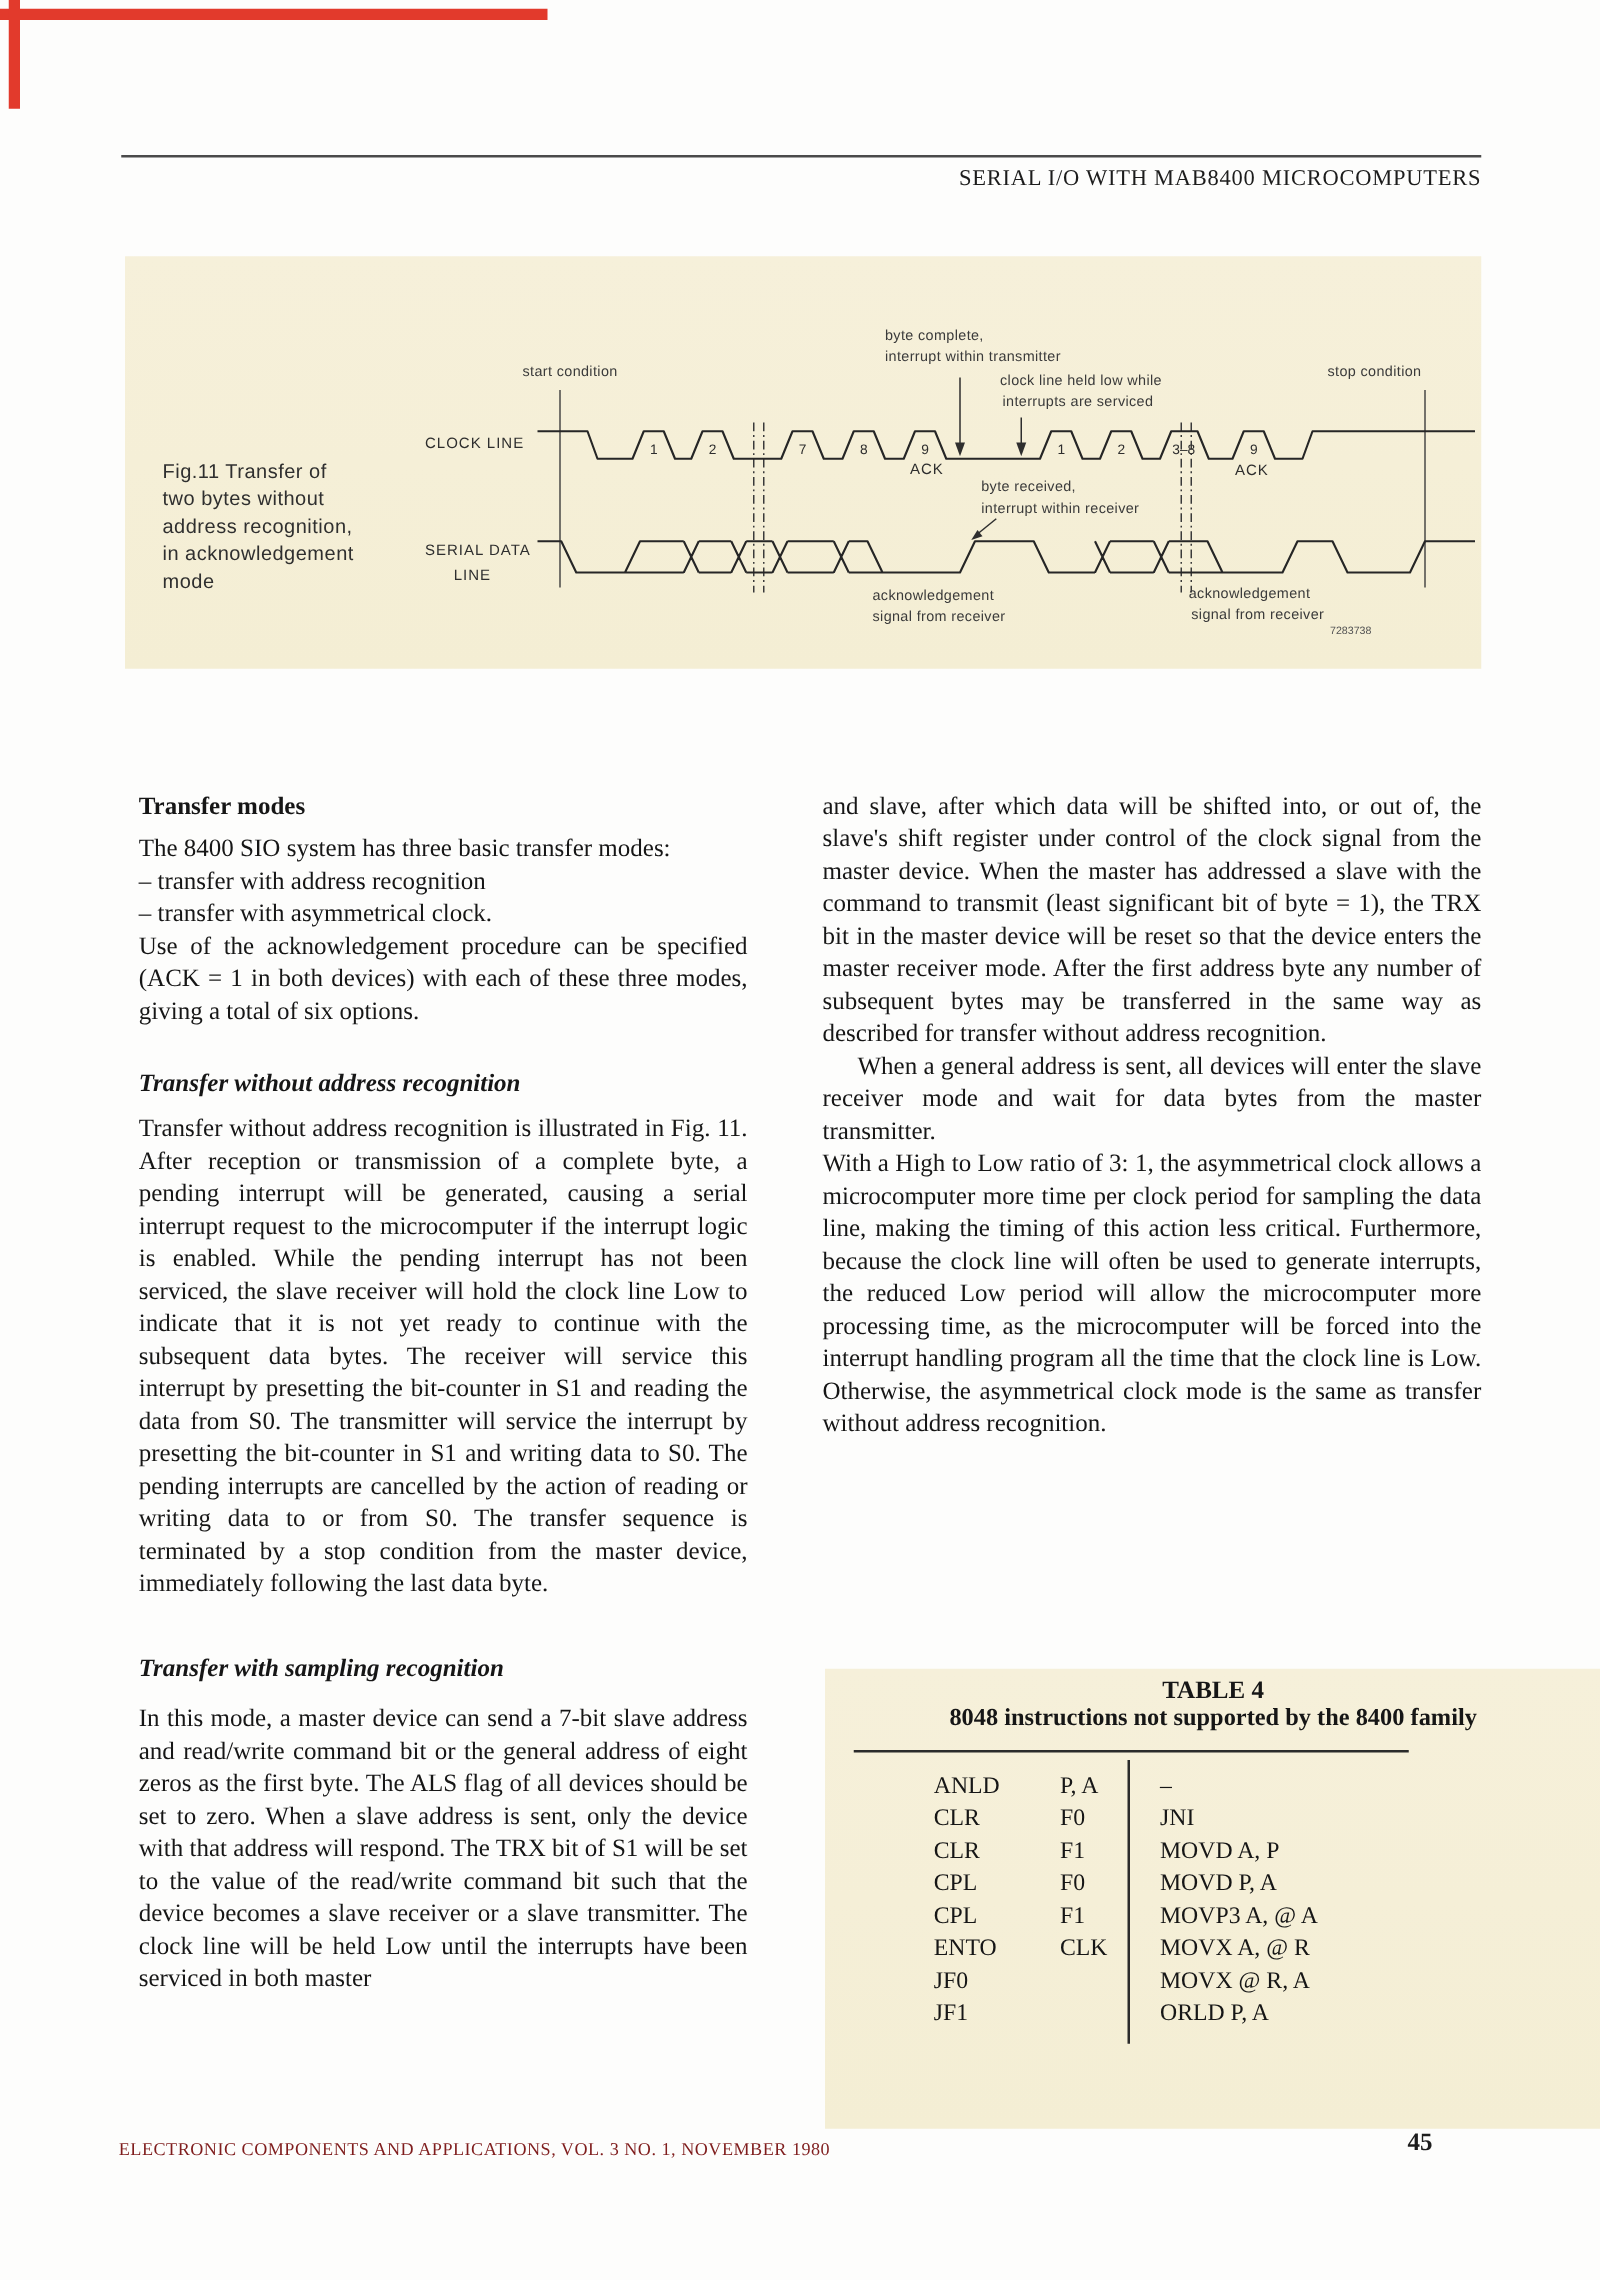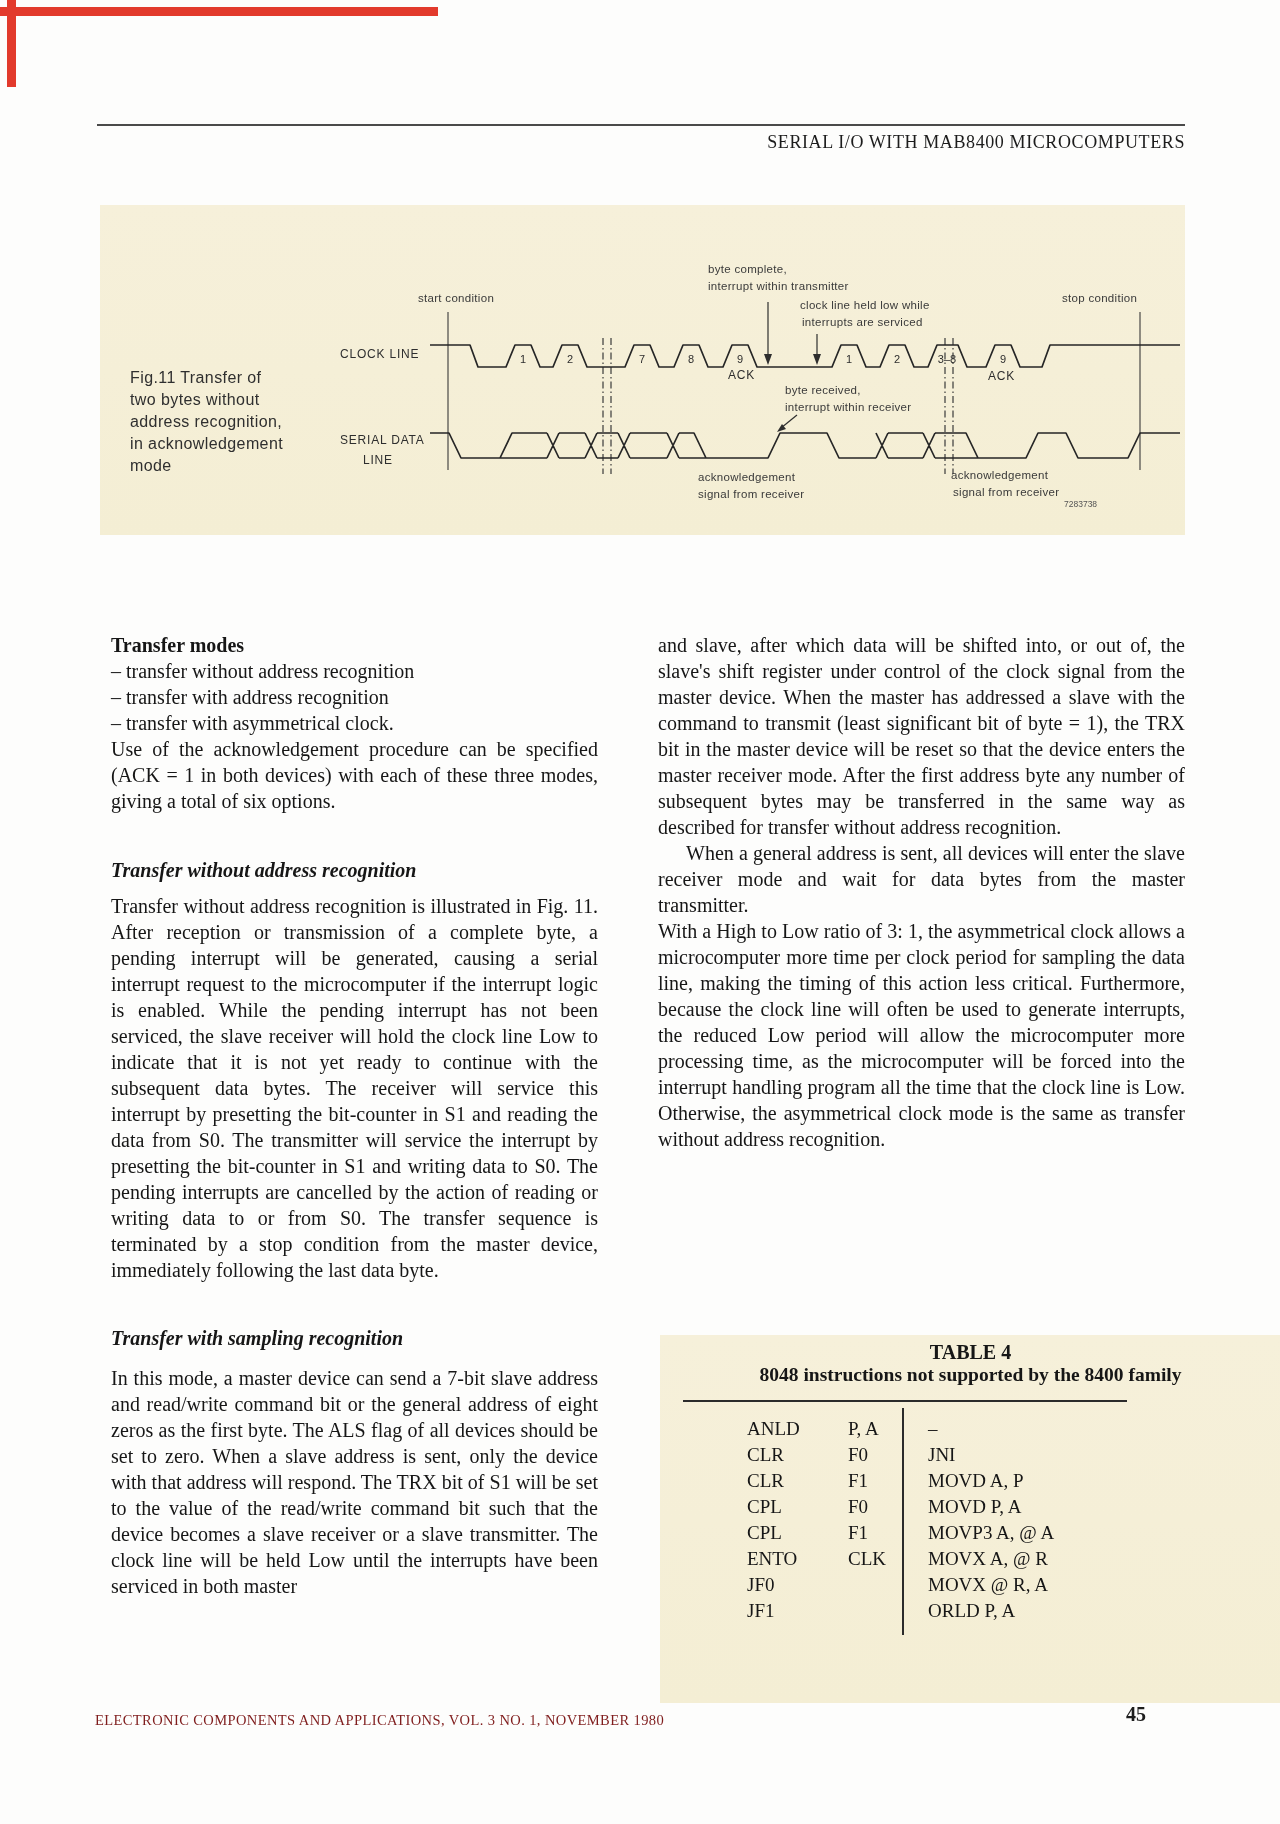--- a/index.html
+++ b/index.html
@@ -32,21 +32,21 @@
   .ahead { fill:#2e2e2e; stroke:none; }
   .num { font:11px "Liberation Sans",sans-serif; fill:#2e2e2e; }
 
   
   .col-left  { position:absolute; left:111px; top:632px; width:487px; }
   .col-right { position:absolute; left:658px; top:632px; width:527px; }
   .h-bold { font-size:20px; font-weight:bold; line-height:26px; margin:0; }
   .h-italic { font-size:20px; font-style:italic; line-height:26px; margin:0; }
   .body-p { font-size:20px; line-height:26px; text-align:justify; margin:0; hyphens:none; }
   .line20 { font-size:20px; line-height:26px; }
-  .mt8 { margin-top:8px; } .mt33 { margin-top:43px; } .mt36 { margin-top:36px; }
+  .mt8 { margin-top:8px; } .mt33 { margin-top:32px; } .mt36 { margin-top:36px; }
   .mt42 { margin-top:42px; } .mb10 { margin-bottom:10px; } .mb14 { margin-bottom:14px; }
   .indent { text-indent:28px; }
 
   
   .table-box { position:absolute; left:660px; top:1335px; width:621px; height:368px;
                background:linear-gradient(180deg,#f6f0da 0%,#f4eed4 100%); }
   .table-title { text-align:center; font-weight:bold; font-size:20px; margin:6px 0 0; }
   .table-subtitle { text-align:center; font-weight:bold; font-size:19.5px; margin:0; }
   .table-rule { position:absolute; left:23px; top:65px; width:444px; height:2px; background:#2b2b2b; }
   .tdivider { position:absolute; left:242px; top:73px; width:1.5px; height:227px; background:#2b2b2b; }
@@ -130,21 +130,21 @@
       <text class="num" x="740" y="363" text-anchor="middle">9</text>
       <text class="num" x="849" y="363" text-anchor="middle">1</text>
       <text class="num" x="897" y="363" text-anchor="middle">2</text>
       <text class="num" x="947" y="363" text-anchor="middle">3–8</text>
       <text class="num" x="1003" y="363" text-anchor="middle">9</text>
     </svg>
   </div>
 
   <div class="col-left">
     <h3 class="h-bold">Transfer modes</h3>
-    <div class="line20">–  transfer without address recognition</div>
+    <p class="body-p mt8">The 8400 SIO system has three basic transfer modes:</p>
     <div class="line20">–  transfer with address recognition</div>
     <div class="line20">–  transfer with asymmetrical clock.</div>
     <p class="body-p">Use of the acknowledgement procedure can be specified (ACK = 1 in both devices) with each of these three modes, giving a total of six options.</p>
 
     <h4 class="h-italic mt33 mb10">Transfer without address recognition</h4>
     <p class="body-p">Transfer without address recognition is illustrated in Fig. 11. After reception or transmission of a complete byte, a pending interrupt will be generated, causing a serial interrupt request to the microcomputer if the interrupt logic is enabled. While the pending interrupt has not been serviced, the slave receiver will hold the clock line Low to indicate that it is not yet ready to continue with the subsequent data bytes. The receiver will service this interrupt by presetting the bit-counter in S1 and reading the data from S0. The transmitter will service the interrupt by presetting the bit-counter in S1 and writing data to S0. The pending interrupts are cancelled by the action of reading or writing data to or from S0. The transfer sequence is terminated by a stop condition from the master device, immediately following the last data byte.</p>
 
     <h4 class="h-italic mt42 mb14">Transfer with sampling recognition</h4>
     <p class="body-p">In this mode, a master device can send a 7-bit slave address and read/write command bit or the general address of eight zeros as the first byte. The ALS flag of all devices should be set to zero. When a slave address is sent, only the device with that address will respond. The TRX bit of S1 will be set to the value of the read/write command bit such that the device becomes a slave receiver or a slave transmitter. The clock line will be held Low until the interrupts have been serviced in both master</p>
   </div>

